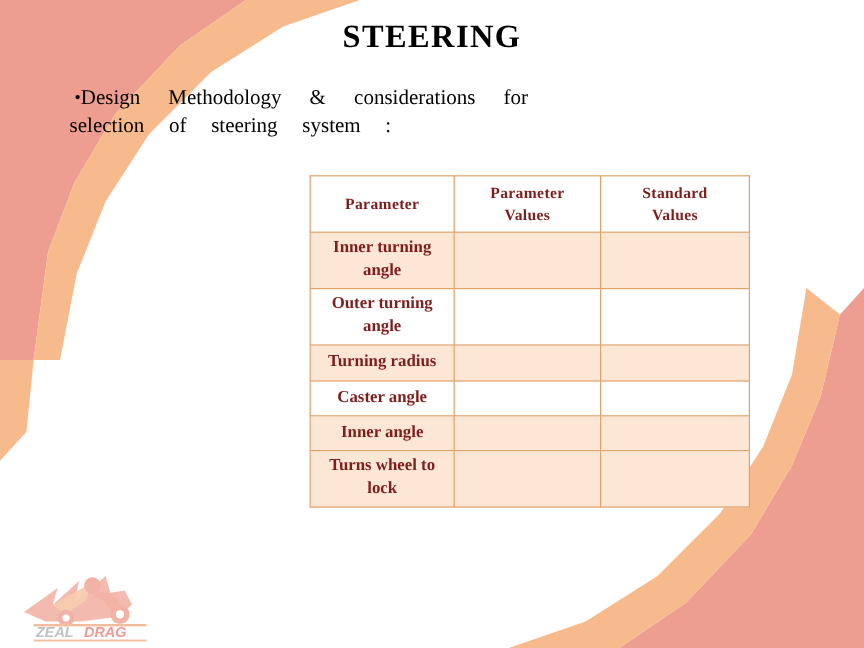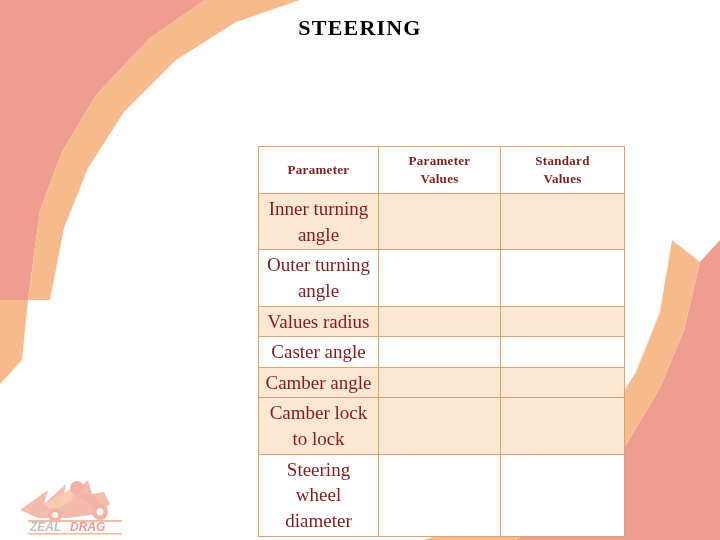--- a/index.html
+++ b/index.html
@@ -47,21 +47,21 @@
 
   
   #title {
     position: absolute;
     left: 0;
     top: 16px;
     width: 720px;
     text-align: center;
     font-family: "Liberation Serif", "DejaVu Serif", serif;
     font-weight: bold;
-    font-size: 22px;
+    font-size: 27px;
     letter-spacing: 1.2px;
     color: #000000;
     line-height: 1.1;
   }
 
   
   #bullet-block {
     position: absolute;
     left: 58px;
     top: 70px;
@@ -114,22 +114,22 @@
 
   #param-table thead th {
     background: #ffffff;
     font-weight: bold;
     font-size: 13px;
     height: 42px;
     letter-spacing: 0.3px;
   }
 
   #param-table tbody td {
-    font-weight: normal;
-    font-size: 19px;
+    font-weight: bold;
+    font-size: 14px;
   }
 
   #param-table tbody tr.tinted td { background: #FCE6D4; }
   #param-table tbody tr.plain  td { background: #ffffff; }
 
   
   #param-table tbody tr.h2 td { height: 42px; }
   #param-table tbody tr.h1 td { height: 25px; }
   #param-table tbody tr.h1b td { height: 24px; }
 </style>
@@ -167,20 +167,24 @@
       </g>
       <rect x="14" y="50" width="94" height="2" fill="#E8874E"></rect>
       <text x="16" y="61" font-family="'Liberation Sans', sans-serif" font-weight="bold" font-size="12" font-style="italic" fill="#8E8E8E">ZEAL</text>
       <text x="56" y="61" font-family="'Liberation Sans', sans-serif" font-weight="bold" font-size="12" font-style="italic" fill="#E0483C">DRAG</text>
       <rect x="14" y="63" width="94" height="1.6" fill="#E8874E"></rect>
     </svg>
   </div>
 
   <div id="title">STEERING</div>
 
+  <div id="bullet-block">
+    <span id="bullet-line-1"><span class="bullet-glyph">•</span><span>Design  Methodology  &amp;  considerations  for</span></span>
+    <span id="bullet-line-2">selection  of  steering  system :</span>
+  </div>
 
   <table id="param-table">
     <colgroup>
       <col class="c-param">
       <col class="c-calc">
       <col class="c-std">
     </colgroup>
     <thead>
       <tr>
         <th>Parameter</th>
@@ -199,40 +203,35 @@
           <td>Inner turning angle</td>
           <td></td>
           <td></td>
         </tr>
         <tr class="plain h2">
           <td>Outer turning angle</td>
           <td></td>
           <td></td>
         </tr>
         <tr class="tinted h1">
-          <td>Values radius</td>
+          <td>Turning radius</td>
           <td></td>
           <td></td>
         </tr>
         <tr class="plain h1b">
           <td>Caster angle</td>
           <td></td>
           <td></td>
         </tr>
         <tr class="tinted h1b">
-          <td>Camber angle</td>
+          <td>Inner angle</td>
           <td></td>
           <td></td>
         </tr>
         <tr class="tinted h2">
-          <td>Camber  lock  to  lock</td>
-          <td></td>
-          <td></td>
-        </tr>
-        <tr class="plain h2">
-          <td>Steering wheel diameter</td>
+          <td>Turns  wheel  to  lock</td>
           <td></td>
           <td></td>
         </tr>
       </tbody>
   </table>
 
 </div>
 
 </body></html>

